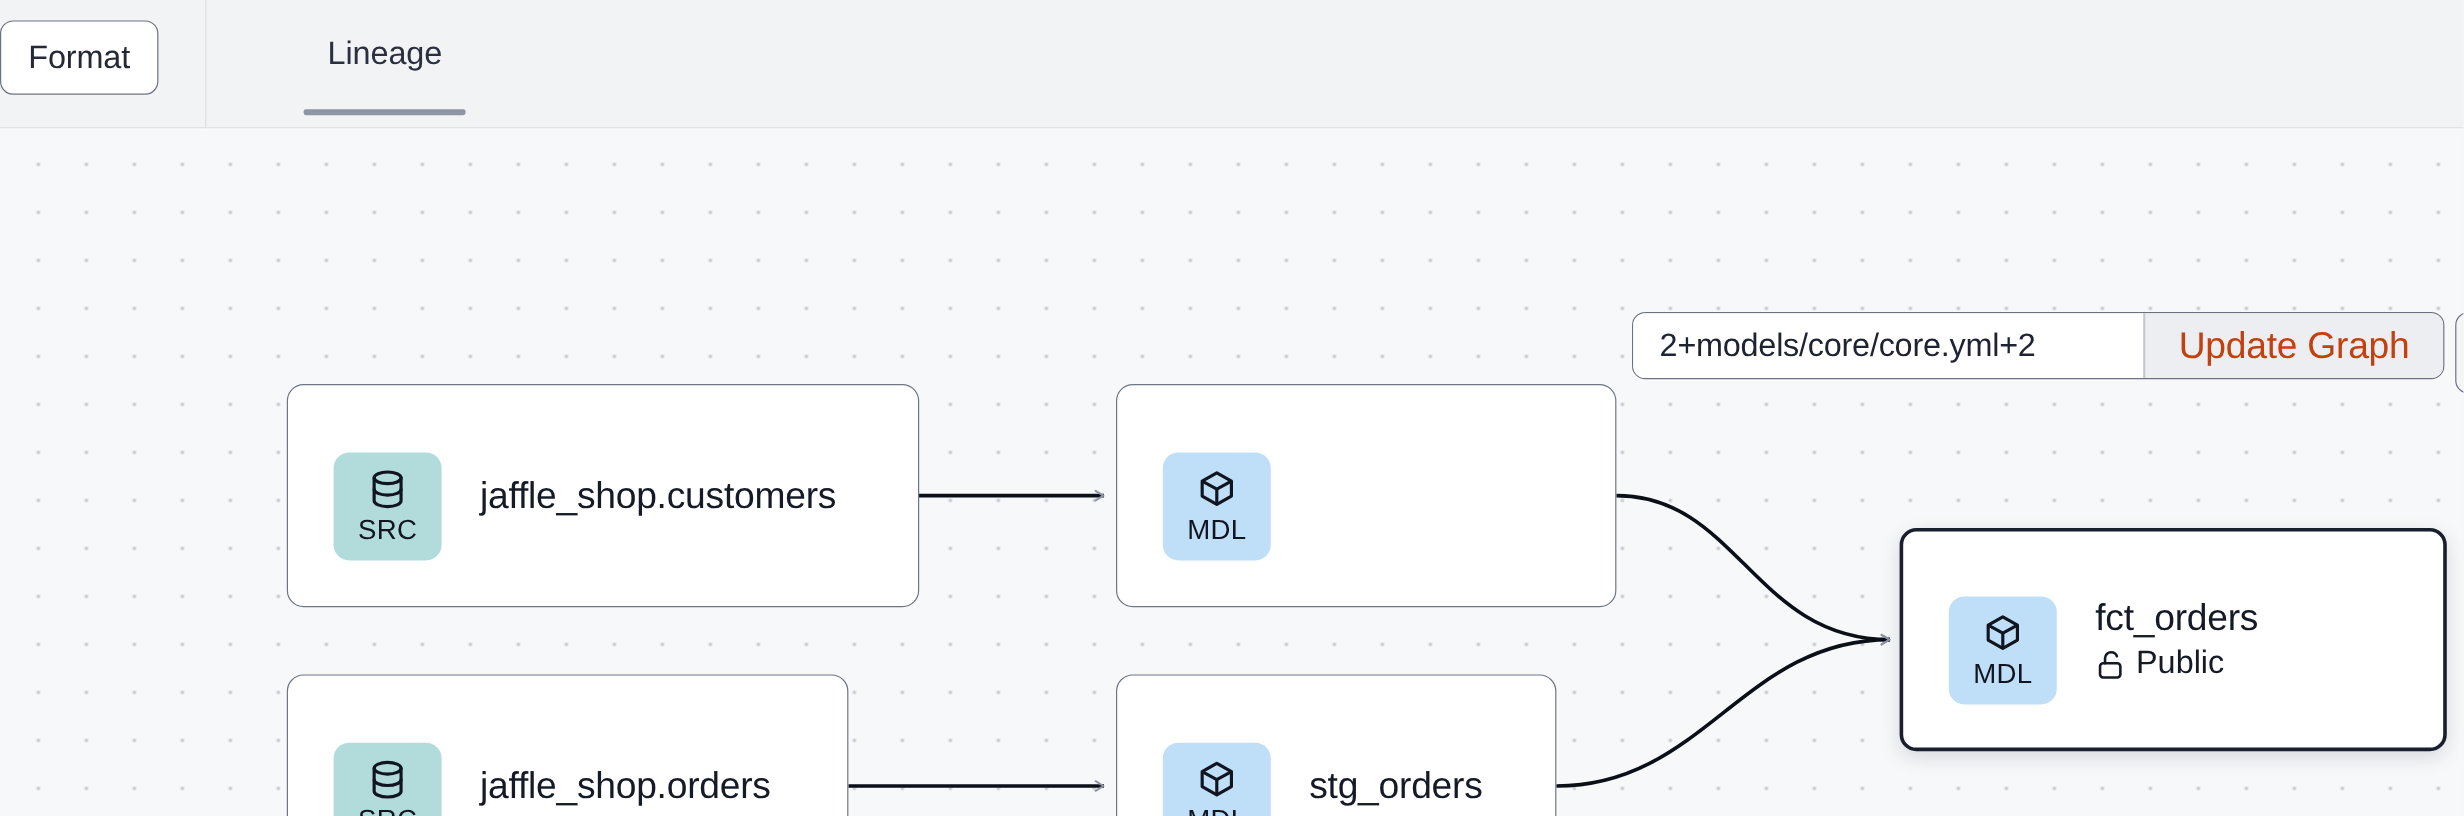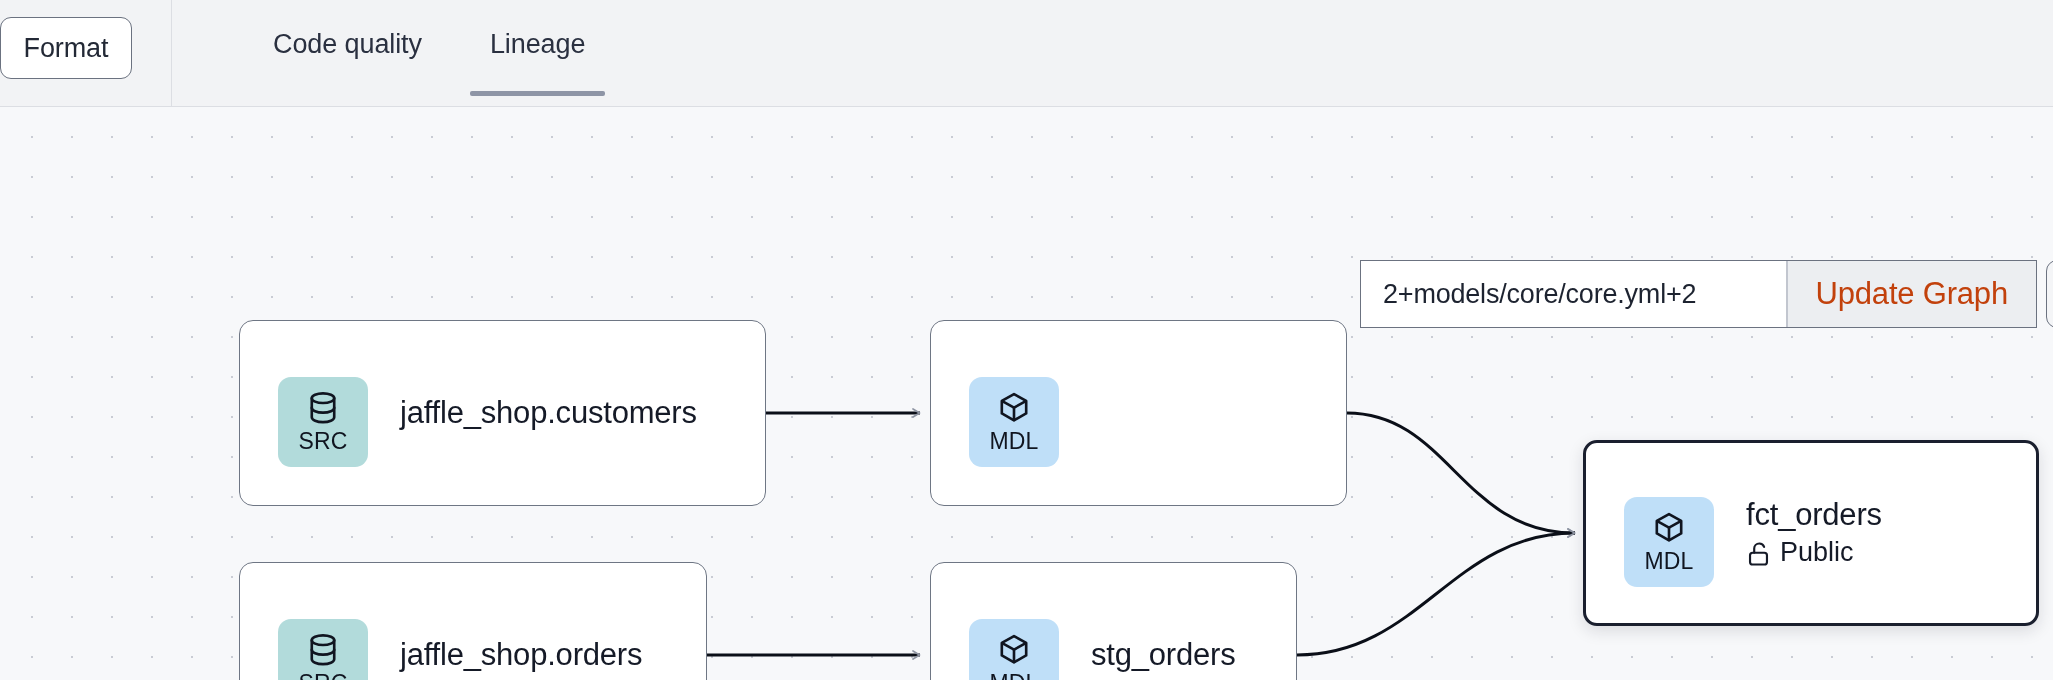--- a/index.html
+++ b/index.html
@@ -187,25 +187,25 @@
     line-height: 1.18;
   }
 
   .node-sub svg { display: block; flex: none; }
 
   
   .graph-control {
     position: absolute;
     left: 1360px;
     top: 153px;
-    height: 68px;
+    height: 56px;
     display: flex;
     align-items: stretch;
     border: 1.6px solid #6b7280;
-    border-radius: 0;
+    border-radius: 11px;
     overflow: hidden;
     background: #ffffff;
     z-index: 6;
   }
 
   .graph-selector-input {
     width: 425px;
     border: none;
     outline: none;
     background: #ffffff;
@@ -251,24 +251,20 @@
 
 <div id="app">
 
   <div class="toolbar">
 
     <div class="toolbar-left">
       <button class="format-btn">Format</button>
     </div>
 
     <div class="tabs">
-      <div class="tab">
-        <span>Code quality</span>
-
-      </div>
       <div class="tab active">
         <span>Lineage</span>
         <span class="tab-underline"></span>
       </div>
     </div>
 
   </div>
 
   <div class="canvas">
 

